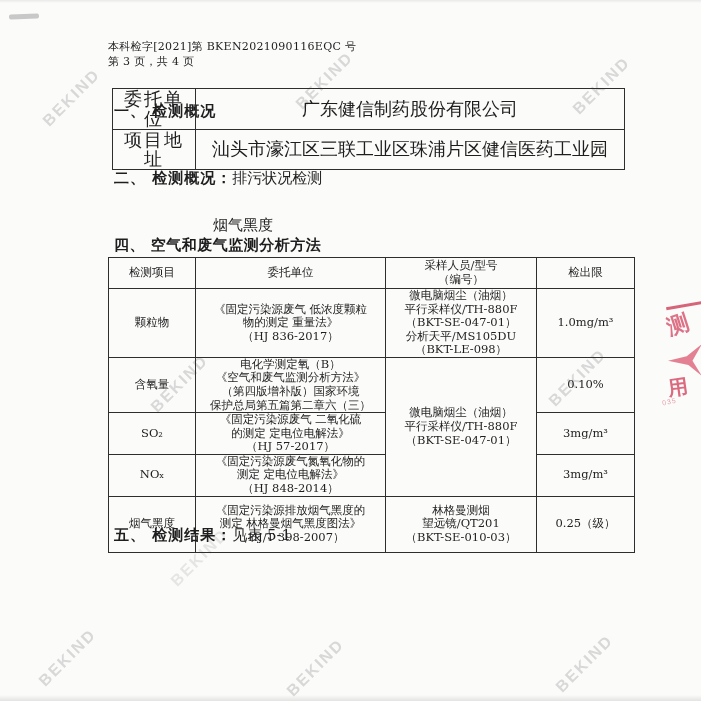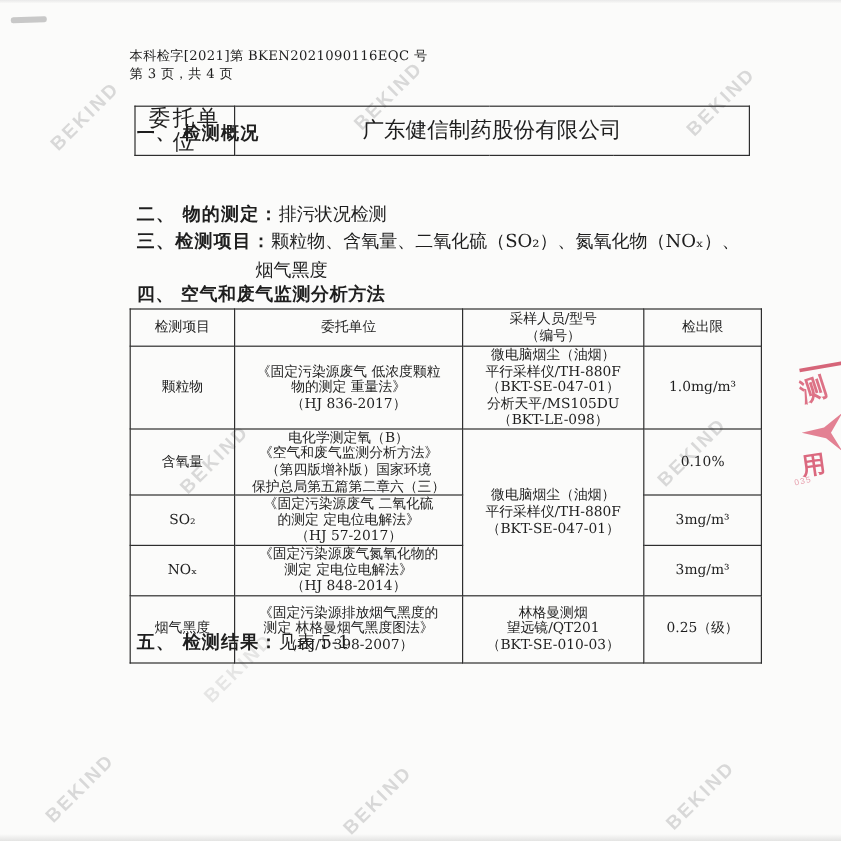--- a/index.html
+++ b/index.html
@@ -93,28 +93,29 @@
         <col style="width:83px">
         <col style="width:212px">
         <col style="width:103px">
         <col style="width:114px">
       </colgroup>
     <tbody>
         <tr>
       <td class="lbl">委托单位</td>
       <td colspan="3">广东健信制药股份有限公司</td>
     </tr>
+    <tr>
+      <td class="lbl">项目地址</td>
+      <td colspan="3">汕头市濠江区三联工业区珠浦片区健信医药工业园</td>
+    </tr>
   </tbody>
     </table>
 
   <div class="sec s2">
-    <b>二、 物的测定：</b><span>排污状况检测</span>
-  </div>
-  <div class="sec s3">
-    <b>三、检测项目：</b><span>颗粒物、含氧量、二氧化硫（SO₂）、氮氧化物（NOₓ）、</span>
+    <b>二、 检测概况：</b><span>排污状况检测</span>
   </div>
   <div class="sec s3b">烟气黑度</div>
   <div class="sec s4 bold">四、 空气和废气监测分析方法</div>
 
   <table class="method-table">
     <colgroup>
         <col style="width:87px">
         <col style="width:190px">
         <col style="width:151px">
         <col style="width:98px">

